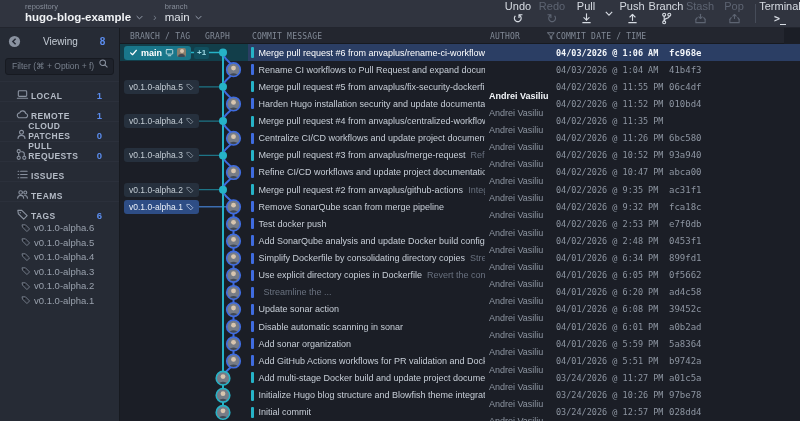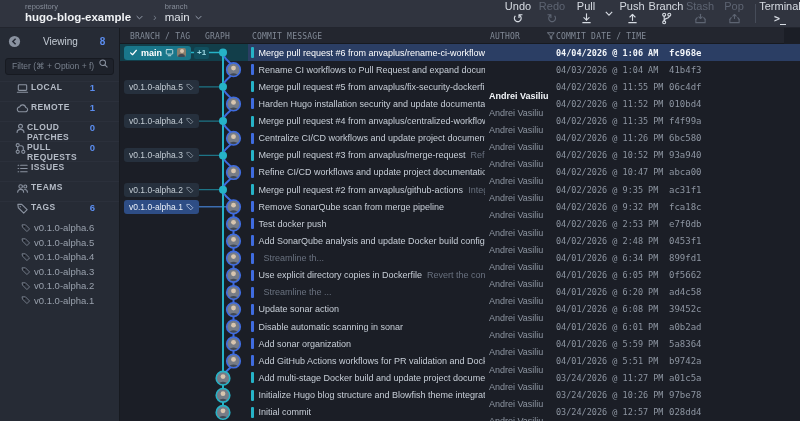--- a/index.html
+++ b/index.html
@@ -35,21 +35,21 @@
     background:#262b35; border-right:1px solid #171a20; z-index:5; }
   #viewing-row { display:flex; align-items:center; gap:22px; padding:7px 8px 5px 8px; }
   #viewing-row .v-text { font-size:10px; color:#c6cdd6; }
   #viewing-row .v-count { font-size:10px; color:#5b8def; font-weight:bold; }
   #filter-wrap { position:relative; margin:2px 5px 6px 5px; }
   #filter-input { width:100%; height:17px; background:#1e222b; border:1px solid #171a21;
     border-radius:3px; color:#9aa2ae; font-size:8.5px; padding:0 18px 0 6px;
     font-family:"Liberation Sans", sans-serif; outline:none; }
   #filter-input::placeholder { color:#78808d; }
   .filter-search-icon { position:absolute; right:5px; top:3px; }
-  .nav-item { display:flex; align-items:flex-start; height:20px; padding:0 24px 0 5px;
+  .nav-item { display:flex; align-items:flex-end; height:20px; padding:0 17px 0 5px;
     cursor:pointer; border-top:1px solid #2b303b; }
   .nav-item .chev { width:11px; display:flex; align-items:center; }
   .nav-item .n-icon { width:15px; display:flex; align-items:center; }
   .nav-item .n-label { font-size:8.5px; font-weight:bold; letter-spacing:.4px; color:#b4bbc6; }
   .nav-item .n-count { margin-left:auto; font-size:9.5px; font-weight:bold; color:#5b8def; }
   .tag-child { display:flex; align-items:center; height:14.5px; padding-left:21px; cursor:pointer; }
   .tag-child .n-icon { width:13px; display:flex; align-items:center; }
   .tag-child .t-name { font-size:9.5px; color:#99a1ad; }
 
   
@@ -433,21 +433,21 @@
               </span>
           <span class="mini-avatar"></span>
         </div>
         <div class="plus-chip">+1</div>
       </div>
           <div class="cell c-msg">
        <span class="msg-bar" style="background:#26b3c7"></span>
        <span class="msg-main">Merge pull request #6 from anvaplus/rename-ci-workflow</span>
           </div>
      <div class="cell c-author">Andrei Vasiliu</div>
-     <div class="cell c-date">04/04/2026 @ 1:06 AM</div>
+     <div class="cell c-date">04/03/2026 @ 1:06 AM</div>
      <div class="cell c-sha">fc968e</div>
         </div>
         <div class="commit-row">
           <div class="cell c-msg">
        <span class="msg-bar" style="background:#3f6ce0"></span>
        <span class="msg-main">Rename CI workflows to Pull Request and expand documentation...</span>
           </div>
      <div class="cell c-author">Andrei Vasiliu</div>
      <div class="cell c-date">04/03/2026 @ 1:04 AM</div>
      <div class="cell c-sha">41b4f3</div>
@@ -490,21 +490,20 @@
                 </svg>
               </span>
         </div>
       </div>
           <div class="cell c-msg">
        <span class="msg-bar" style="background:#26b3c7"></span>
        <span class="msg-main">Merge pull request #4 from anvaplus/centralized-workflow</span>
           </div>
      <div class="cell c-author">Andrei Vasiliu</div>
      <div class="cell c-date">04/02/2026 @ 11:35 PM</div>
-     <div class="cell c-sha">f4f99a</div>
         </div>
         <div class="commit-row">
           <div class="cell c-msg">
        <span class="msg-bar" style="background:#3f6ce0"></span>
        <span class="msg-main">Centralize CI/CD workflows and update project documentation</span>
           </div>
      <div class="cell c-author">Andrei Vasiliu</div>
      <div class="cell c-date">04/02/2026 @ 11:26 PM</div>
      <div class="cell c-sha">6bc580</div>
         </div>
@@ -590,20 +589,21 @@
        <span class="msg-bar" style="background:#3f6ce0"></span>
        <span class="msg-main">Add SonarQube analysis and update Docker build configuration</span>
           </div>
      <div class="cell c-author">Andrei Vasiliu</div>
      <div class="cell c-date">04/02/2026 @ 2:48 PM</div>
      <div class="cell c-sha">0453f1</div>
         </div>
         <div class="commit-row">
           <div class="cell c-msg">
        <span class="msg-bar" style="background:#3f6ce0"></span>
+       <span class="msg-main">Simplify Dockerfile by consolidating directory copies</span>
             <span class="msg-dim">Streamline th...</span>
           </div>
      <div class="cell c-author">Andrei Vasiliu</div>
      <div class="cell c-date">04/01/2026 @ 6:34 PM</div>
      <div class="cell c-sha">899fd1</div>
         </div>
         <div class="commit-row">
           <div class="cell c-msg">
        <span class="msg-bar" style="background:#3f6ce0"></span>
        <span class="msg-main">Use explicit directory copies in Dockerfile</span>

